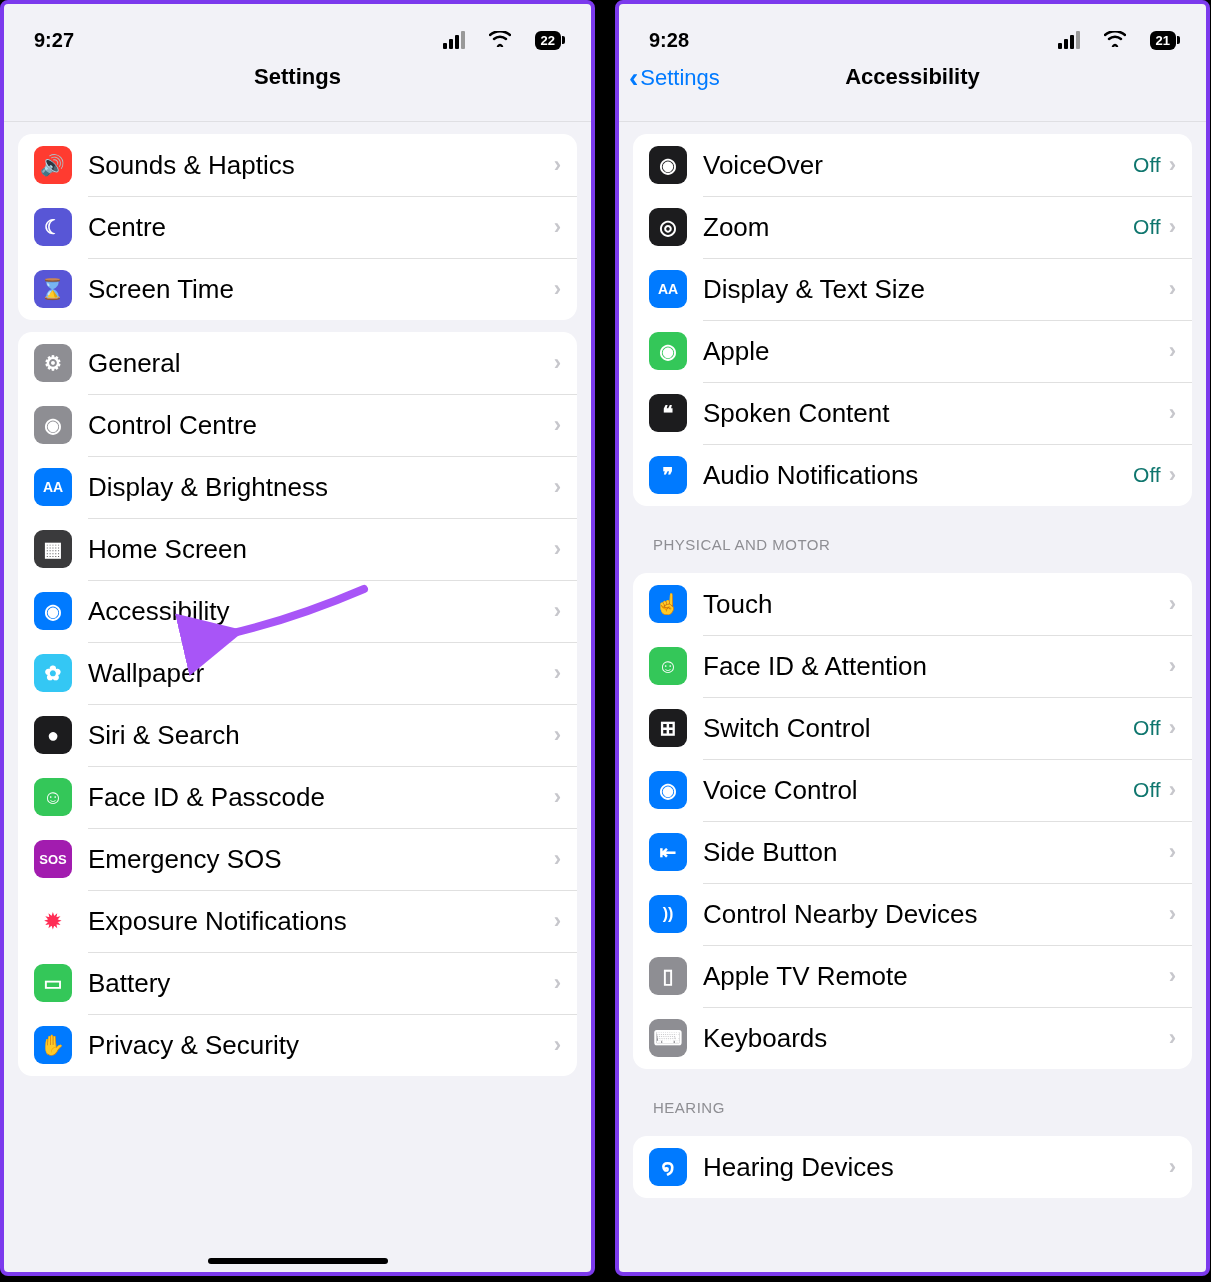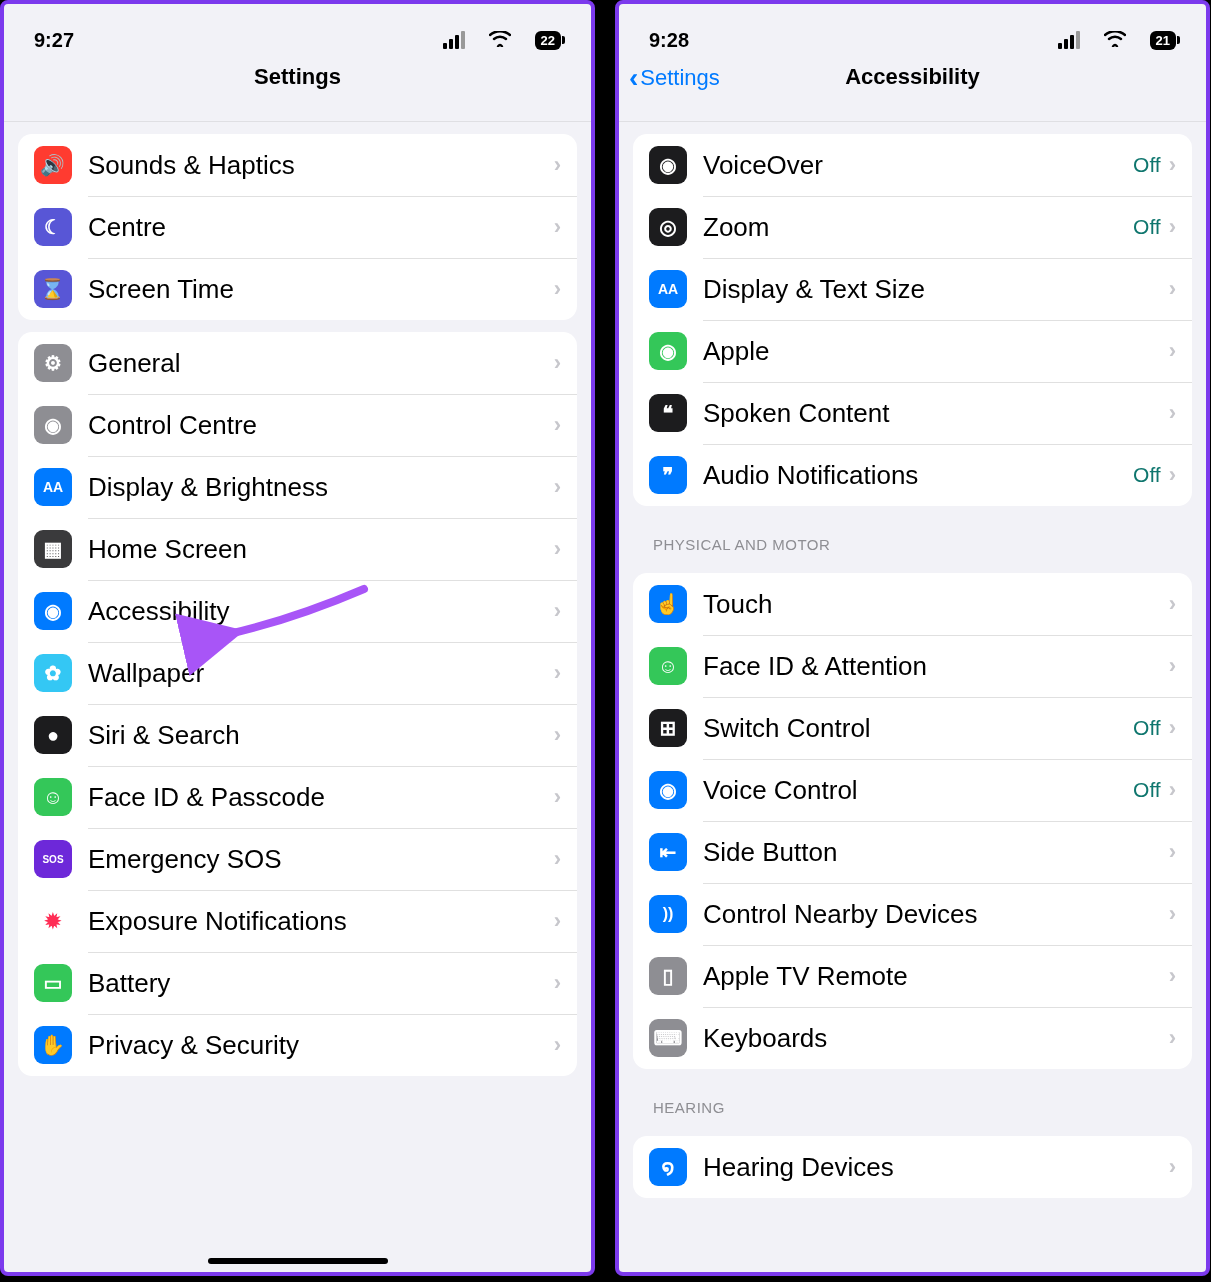--- a/index.html
+++ b/index.html
@@ -164,21 +164,21 @@
           <div class="icon" style="background: rgb(28, 28, 30);">●</div>
           <div class="label">Siri &amp; Search</div>
           <div class="chevron">›</div>
         </div>
         <div class="row">
           <div class="icon" style="background: rgb(52, 199, 89);">☺</div>
           <div class="label">Face ID &amp; Passcode</div>
           <div class="chevron">›</div>
         </div>
         <div class="row">
-          <div class="icon" style="background: #6d28d9; font-size: 10px;">SOS</div>
+          <div class="icon" style="background: #a21caf; font-size: 13px;">SOS</div>
           <div class="label">Emergency SOS</div>
           <div class="chevron">›</div>
         </div>
         <div class="row">
           <div class="icon" style="background: rgb(255, 255, 255); color: rgb(255, 45, 85);">✹</div>
           <div class="label">Exposure Notifications</div>
           <div class="chevron">›</div>
         </div>
         <div class="row">
           <div class="icon" style="background: rgb(52, 199, 89);">▭</div>

